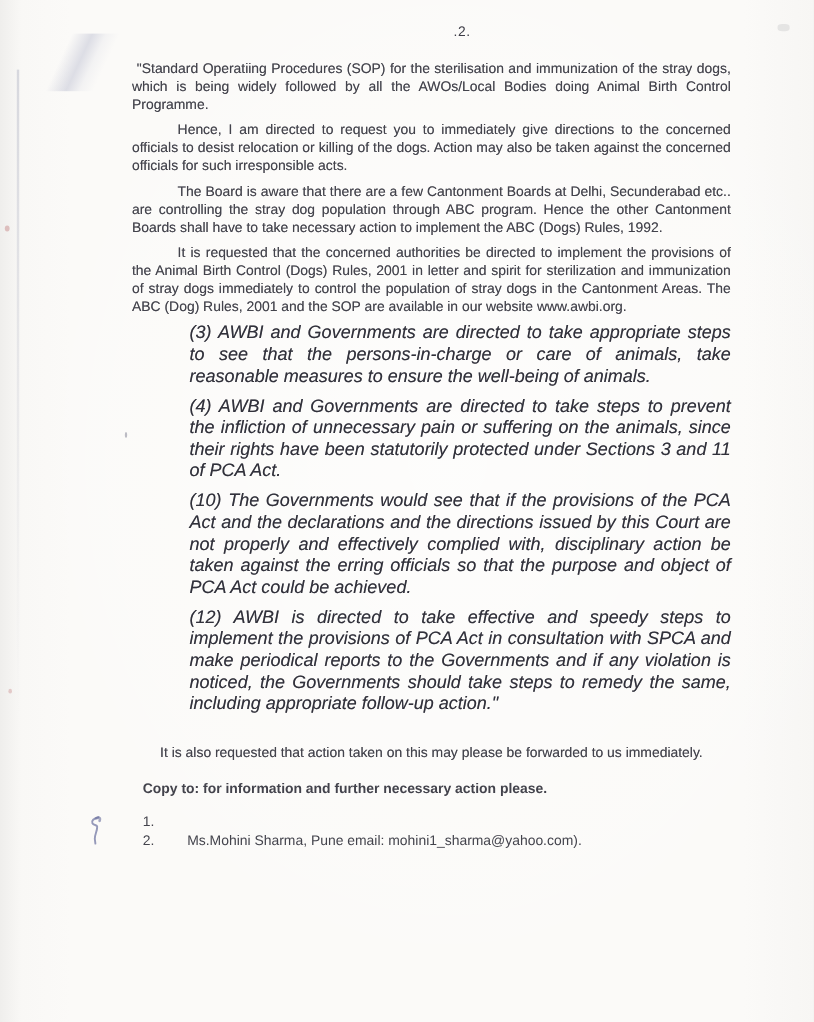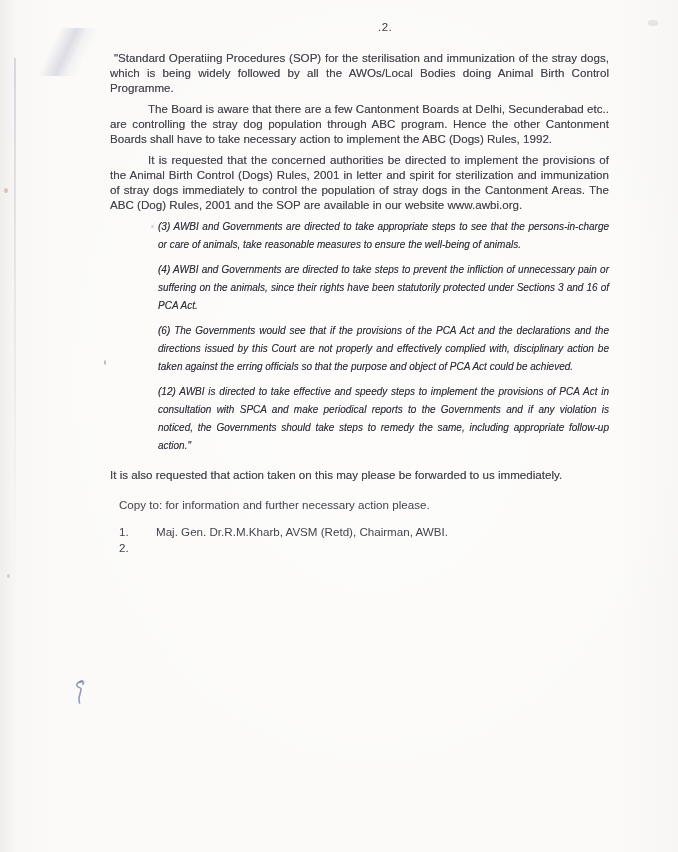--- a/index.html
+++ b/index.html
@@ -47,40 +47,40 @@
     text-align:justify;
     color:#43434c;
     text-shadow:0 0 0.4px rgba(67,67,76,0.55);
   }
   p.indent{text-indent:38px;}
   p.indent-deep{text-indent:75px;}
   p.first{text-indent:4px;}
   .weblink{text-underline-offset:2px;}
   blockquote{
     margin:0 0 7px 48px;
-    font-size:10px;line-height:18px;
+    font-size:15px;line-height:18px;
     font-style:italic;
     text-align:justify;
     color:#31313b;
     text-shadow:0 0 0.4px rgba(49,49,59,0.5);
   }
-  p.closing{margin-top:12px;margin-bottom:0;text-align:left;}
+  p.closing{margin-top:24px;margin-bottom:0;text-align:center;}
 
   .sig-block{
     margin-top:8px;
     display:flex;flex-direction:column;align-items:flex-end;
     padding-right:1px;
   }
   .sig-block .valediction{font-size:11.6px;color:#43434c;line-height:15px;}
   .sig-scrawl{margin:1px 6px 0 0;display:block;}
   .sig-block .signer-name{font-size:11.6px;color:#43434c;line-height:15px;margin-top:0px;}
   .sig-block .signer-title{font-size:11.6px;color:#43434c;line-height:15px;margin-top:1px;padding-right:3px;}
 
   .copy-block{margin-top:15px;padding-left:9px;}
-  .copy-heading{font-size:11.6px;color:#43434c;line-height:15px;}
+  .copy-heading{font-size:11.6px;color:#43434c;line-height:15px;font-weight:bold;}
   .copy-list{margin-top:12px;}
   .copy-row{display:flex;font-size:11.6px;color:#43434c;line-height:16px;}
   .copy-row .num{width:37px;flex:0 0 37px;}
   .pen-mark{position:absolute;left:72px;top:679px;pointer-events:none;}
 </style>
 </head>
 <body>
 
 <div class="page">
 
@@ -96,44 +96,45 @@
 
   <svg class="pen-mark" width="16" height="26" viewBox="0 0 16 26">
     <path d="M10,2 C6,3 4,5 5,7 C6,9 9,8 9,10 C9,14 7,16 7,20 L7.5,24" fill="none" stroke="#6a6f9e" stroke-width="1.6" stroke-linecap="round" opacity="0.7"></path>
     <path d="M8,3 C10,2 12,2 11,5" fill="none" stroke="#6a6f9e" stroke-width="2.2" stroke-linecap="round" opacity="0.6"></path>
   </svg>
 
   <div class="content">
 
     <p class="first">"Standard Operatiing Procedures (SOP) for the sterilisation and immunization of the stray dogs, which is being widely followed by all the AWOs/Local Bodies doing Animal Birth Control Programme.</p>
 
+    <p class="indent">Hence, I am directed to request you to immediately give directions to the concerned officials to desist relocation or killing of the dogs. Action may also be taken against the concerned officials for such irresponsible acts.</p>
 
     <p class="indent">The Board is aware that there are a few Cantonment Boards at Delhi, Secunderabad etc.. are controlling the stray dog population through ABC program. Hence the other Cantonment Boards shall have to take necessary action to implement the ABC (Dogs) Rules, 1992.</p>
 
     <p class="indent"><span>It is requested that the concerned authorities be directed to implement the provisions of the Animal Birth Control (Dogs) Rules, 2001 in letter and spirit for sterilization and immunization of stray dogs immediately to control the population of stray dogs in the Cantonment Areas. The ABC (Dog) Rules, 2001 and the SOP are available in our website </span><span class="weblink">www.awbi.org</span><span>.</span></p>
 
 
     <blockquote>(3) AWBI and Governments are directed to take appropriate steps to see that the persons-in-charge or care of animals, take reasonable measures to ensure the well-being of animals.</blockquote>
 
-    <blockquote>(4) AWBI and Governments are directed to take steps to prevent the infliction of unnecessary pain or suffering on the animals, since their rights have been statutorily protected under Sections 3 and 16 of PCA Act.</blockquote>
+    <blockquote>(4) AWBI and Governments are directed to take steps to prevent the infliction of unnecessary pain or suffering on the animals, since their rights have been statutorily protected under Sections 3 and 11 of PCA Act.</blockquote>
 
-    <blockquote>(6) The Governments would see that if the provisions of the PCA Act and the declarations and the directions issued by this Court are not properly and effectively complied with, disciplinary action be taken against the erring officials so that the purpose and object of PCA Act could be achieved.</blockquote>
+    <blockquote>(10) The Governments would see that if the provisions of the PCA Act and the declarations and the directions issued by this Court are not properly and effectively complied with, disciplinary action be taken against the erring officials so that the purpose and object of PCA Act could be achieved.</blockquote>
 
     <blockquote>(12) AWBI is directed to take effective and speedy steps to implement the provisions of PCA Act in consultation with SPCA and make periodical reports to the Governments and if any violation is noticed, the Governments should take steps to remedy the same, including appropriate follow-up action."</blockquote>
 
     <p class="closing">It is also requested that action taken on this may please be forwarded to us immediately.</p>
 
 
     <div class="copy-block">
       <div class="copy-heading">Copy to: for information and further necessary action please.</div>
       <div class="copy-list">
         <div class="copy-row">
           <span class="num">1.</span>
-          <span class="txt">Maj. Gen. Dr.R.M.Kharb, AVSM (Retd), Chairman, AWBI.</span>
         </div>
         <div class="copy-row">
           <span class="num">2.</span>
+          <span class="txt">Ms.Mohini Sharma, Pune email: mohini1_sharma@yahoo.com).</span>
         </div>
       </div>
     </div>
 
   </div>
 </div>
 
 </body></html>

